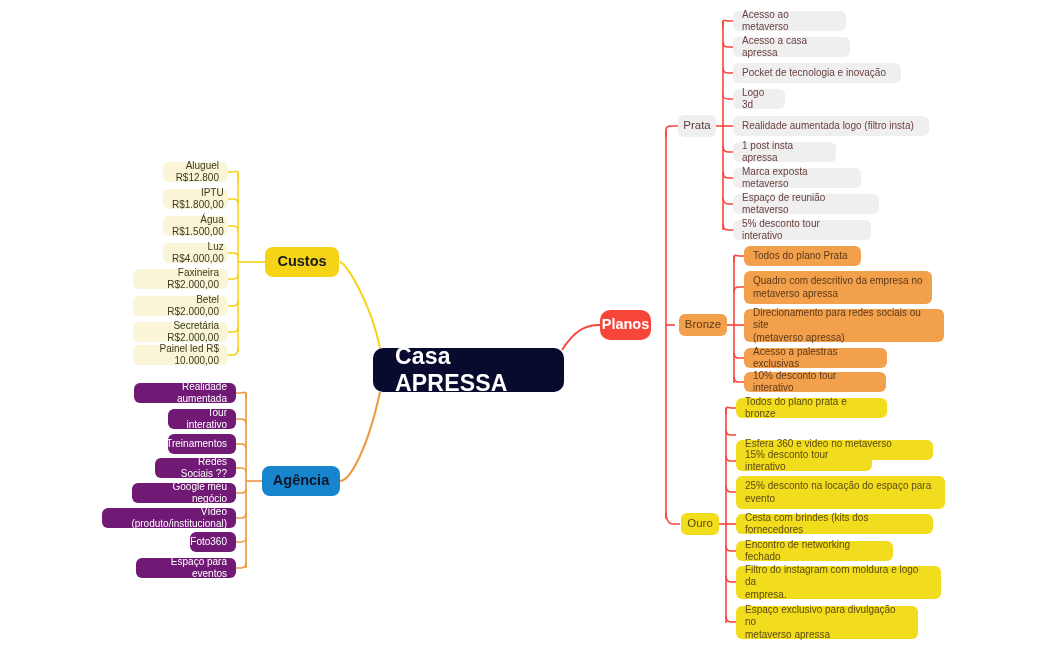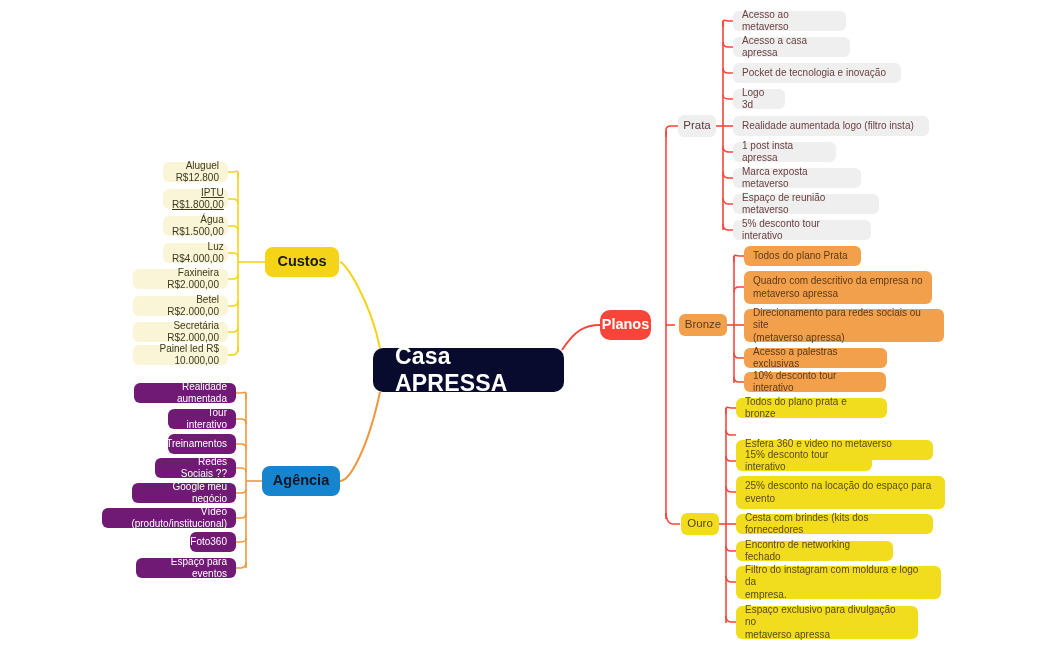--- a/index.html
+++ b/index.html
@@ -161,21 +161,21 @@
   <div class="node node-root" style="left:373px; top:348px; width:191px; height:44px;">
     <span>Casa APRESSA</span>
   </div>
 
   <div class="node node-l1 node-custos" style="left:265px; top:247px; width:74px; height:30px; justify-content:center;">
     <span>Custos</span>
   </div>
 
   <div class="leaf leaf-custos" style="left:163px; top:162px; width:65px; height:20px; right:auto;">
     <span>Aluguel R$12.800</span></div>
-  <div class="leaf leaf-custos" style="left:163px; top:189px; width:65px; height:20px;text-decoration:underline;">
+  <div class="leaf leaf-custos" style="left:163px; top:189px; width:65px; height:20px;">
     <span>IPTU R$1.800,00</span></div>
   <div class="leaf leaf-custos" style="left:163px; top:216px; width:65px; height:20px;">
     <span>Água R$1.500,00</span></div>
   <div class="leaf leaf-custos" style="left:163px; top:243px; width:65px; height:20px;">
     <span>Luz R$4.000,00</span></div>
   <div class="leaf leaf-custos" style="left:133px; top:269px; width:95px; height:20px;">
     <span>Faxineira R$2.000,00</span></div>
   <div class="leaf leaf-custos" style="left:133px; top:296px; width:95px; height:20px;">
     <span>Betel R$2.000,00</span></div>
   <div class="leaf leaf-custos" style="left:133px; top:322px; width:95px; height:20px;">

